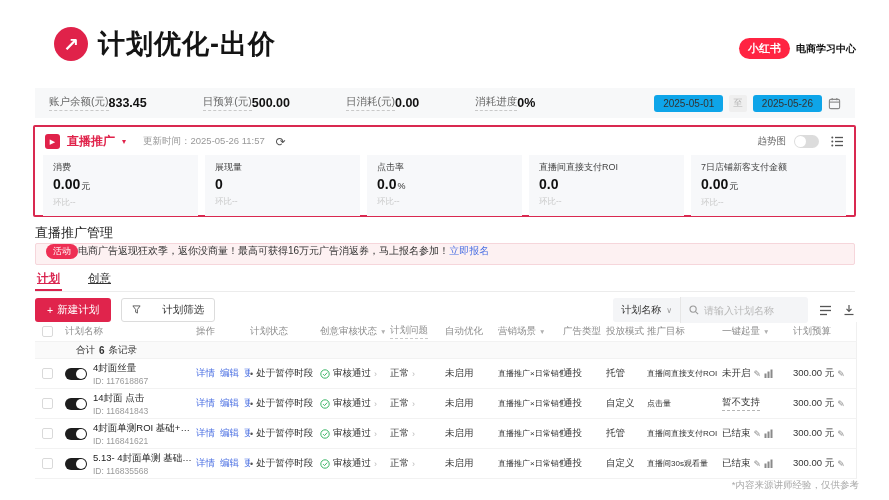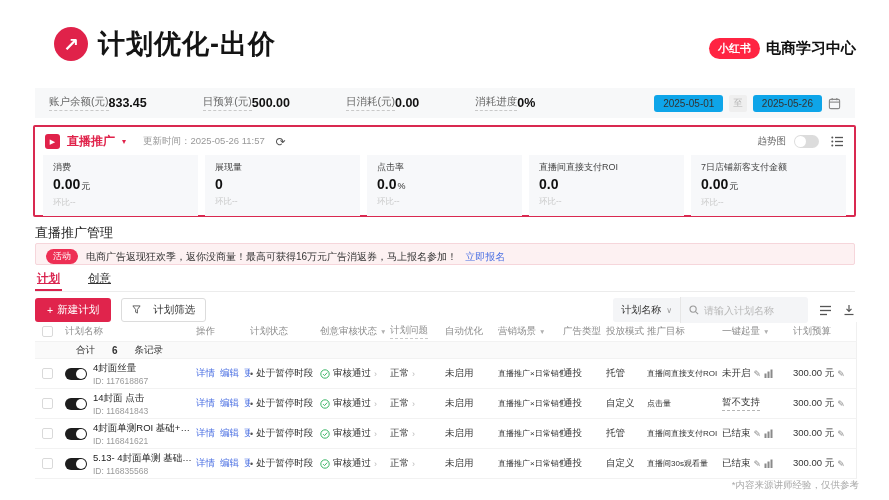--- a/index.html
+++ b/index.html
@@ -6,21 +6,21 @@
   body { font-family: "Liberation Sans", "DejaVu Sans", sans-serif; background: #fff; }
   .page { position: relative; width: 889px; height: 500px; background: #fff; overflow: hidden; }
 
   
   .hd { position: absolute; left: 54px; top: 26px; display: flex; align-items: center; gap: 10px; }
   .hd-icon { width: 34px; height: 34px; border-radius: 50%; background: #e0224a; color: #fff;
              display: flex; align-items: center; justify-content: center; font-size: 19px; font-weight: bold; }
   .hd-title { font-size: 27px; font-weight: 800; color: #141414; letter-spacing: 1px; }
   .brand { position: absolute; right: 33px; top: 38px; display: flex; align-items: center; gap: 6px; }
   .brand-pill { background: #ff2442; color: #fff; font-size: 11px; font-weight: bold; padding: 3px 9px; border-radius: 11px; }
-  .brand-name { font-size: 15px; font-weight: 800; color: #111; }
+  .brand-name { font-size: 10px; font-weight: 800; color: #111; }
 
   
   .acct { position: absolute; left: 35px; top: 88px; width: 820px; height: 30px; background: #f7f8f9;
           display: flex; align-items: center; padding: 0 14px; }
   .acct-item { display: flex; align-items: center; margin-right: 56px; }
   .acct-label { font-size: 10.5px; color: #666; border-bottom: 1px dashed #c9c9c9; padding-bottom: 1px; }
   .acct-value { font-size: 12.5px; font-weight: bold; color: #111; }
   .date-group { margin-left: auto; display: flex; align-items: center; gap: 6px; }
   .date-input { background: #0ea5e9; border-radius: 3px; padding: 3px 9px; font-size: 10px; color: #333; }
   .date-sep { color: #b5b5b5; font-size: 9.5px; background: #efefef; padding: 2px 4px; border-radius: 2px; }
@@ -44,54 +44,54 @@
   .metrics { display: flex; gap: 7px; padding: 0 8px; }
   .mcard { flex: 1; background: #f7f8fa; padding: 6px 10px 7px; }
   .m-label { font-size: 9px; color: #444; white-space: nowrap; overflow: hidden; }
   .m-value { font-size: 14px; font-weight: bold; color: #111; margin-top: 2px; }
   .m-unit { font-size: 9px; font-weight: normal; color: #333; margin-left: 1px; }
   .m-compare { font-size: 8.5px; color: #c9c9c9; margin-top: 4px; }
 
   
   .mgmt-title { position: absolute; left: 35px; top: 224px; font-size: 13px; font-weight: normal; color: #1a1a1a; }
   .notice { position: absolute; left: 35px; top: 243px; width: 820px; height: 22px; background: #fdf1f2;
-            border: 1px solid #f6d6db; border-radius: 2px; display: flex; align-items: flex-end; gap: 8px; padding: 0 10px; }
+            border: 1px solid #f6d6db; border-radius: 2px; display: flex; align-items: flex-start; padding: 0 10px; }
   .notice-badge { background: #ee2f54; color: #fff; font-size: 9px; padding: 1px 7px; border-radius: 9px; flex: none; }
   .notice-text { font-size: 10px; color: #333; white-space: nowrap; overflow: hidden; }
   .notice-link { font-size: 10px; color: #4a6fe3; cursor: pointer; flex: none; }
   .tabs { position: absolute; left: 35px; top: 271px; width: 820px; height: 21px; border-bottom: 1px solid #ececec;
           display: flex; gap: 24px; }
   .tab { font-size: 11.5px; color: #333; padding: 0 2px; cursor: pointer; text-decoration: underline; }
   .tab.active { color: #d9234e; font-weight: bold; border-bottom: 2px solid #d9234e; }
 
   
   .toolbar { position: absolute; left: 35px; top: 297px; width: 820px; display: flex; align-items: center; }
   .btn-new { background: #e0244c; color: #fff; font-size: 10.5px; border-radius: 3px; padding: 5px 12px;
              display: flex; align-items: center; gap: 4px; cursor: pointer; }
   .btn-filter { border: 1px solid #dcdcdc; background: #fff; color: #333; font-size: 10.5px; border-radius: 3px;
-                padding: 4px 10px; margin-left: 10px; display: flex; align-items: center; gap: 12px; cursor: pointer; }
+                padding: 4px 10px; margin-left: 10px; display: flex; align-items: center; gap: 21px; cursor: pointer; }
   .search-group { margin-left: auto; display: flex; align-items: center; }
   .search-select { background: #f4f5f7; font-size: 10px; color: #333; padding: 5px 8px; border-radius: 3px 0 0 3px;
                    display: flex; align-items: center; gap: 5px; cursor: pointer; }
   .sel-caret { color: #999; font-size: 8px; }
   .search-box { background: #f4f5f7; display: flex; align-items: center; gap: 5px; padding: 4px 8px;
                 border-left: 1px solid #e6e6e6; border-radius: 0 3px 3px 0; width: 128px; }
   .search-box input { border: none; background: transparent; outline: none; font-size: 10px; color: #333; width: 100%;
                       font-family: inherit; }
   .search-box input::placeholder { color: #b8b8b8; }
   .tool-icon { margin-left: 11px; color: #555; display: flex; cursor: pointer; }
 
   
   .table { position: absolute; left: 35px; top: 322px; width: 822px; font-size: 9.5px; color: #333; }
   .trow { display: grid; grid-template-columns: 30px 131px 54px 70px 70px 55px 53px 65px 43px 41px 75px 71px 64px;
           align-items: center; border-bottom: 1px solid #f2f2f2; border-right: 1px solid #f0f0f0; }
   .thead { height: 20px; color: #8c8c8c; }
   .tdata { height: 30px; }
   .tc { display: flex; align-items: center; gap: 3px; white-space: nowrap; overflow: hidden; padding-right: 4px; }
-  .tsummary { height: 17px; background: #fafafa; display: flex; align-items: center; padding-left: 41px; gap: 17px;
+  .tsummary { height: 17px; background: #fafafa; display: flex; align-items: center; padding-left: 41px; gap: 4px;
               border-bottom: 1px solid #f2f2f2; border-right: 1px solid #f0f0f0; font-size: 9.5px; color: #333; }
   .tsummary b { font-size: 10px; }
   .cb { width: 11px; height: 11px; border: 1px solid #d9d9d9; border-radius: 2px; background: #fff; margin-left: 7px;
         flex: none; cursor: pointer; }
   .hfilter { color: #b0b0b0; font-size: 6.5px; }
   .hdash { border-bottom: 1px dashed #c9c9c9; padding-bottom: 1px; }
   .name-cell { gap: 6px; }
   .row-toggle { width: 22px; height: 12px; border-radius: 7px; background: #1d1d1d; position: relative; flex: none; cursor: pointer; }
   .row-toggle::after { content: ""; position: absolute; right: 1px; top: 1px; width: 10px; height: 10px; border-radius: 50%; background: #fff; }
   .name-lines { overflow: hidden; }

